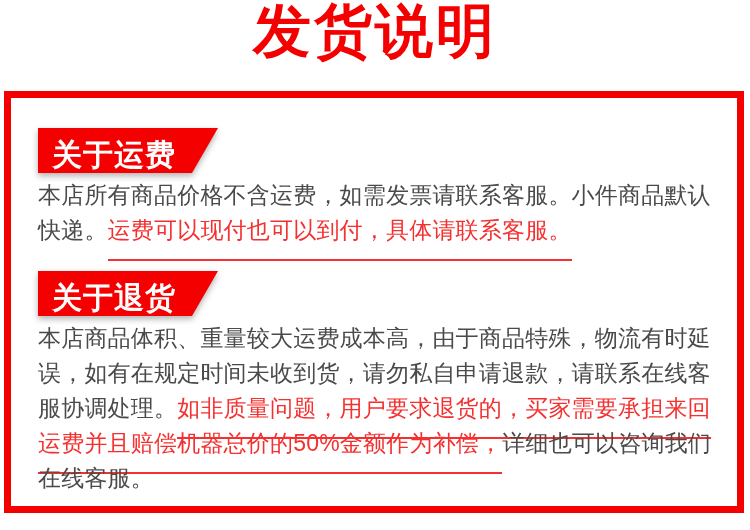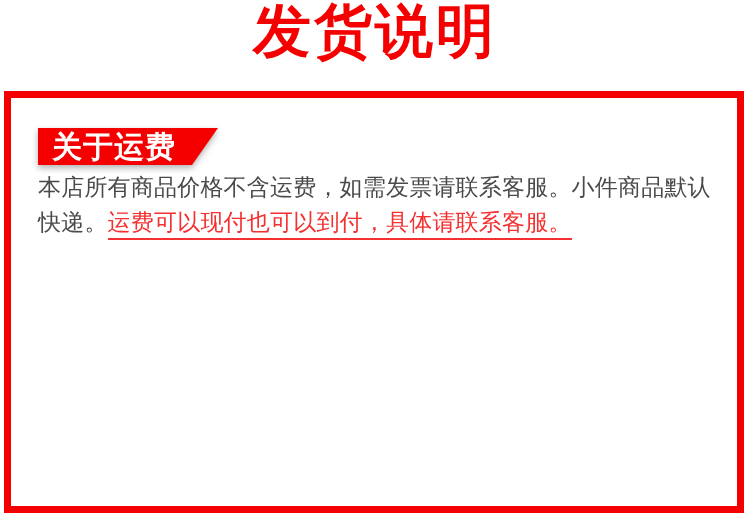--- a/index.html
+++ b/index.html
@@ -37,36 +37,36 @@
     filter:drop-shadow(0 3px 3px rgba(0,0,0,0.30));
   }
   .ribbon{
     display:inline-block;
     background:var(--brand-red);
     color:#ffffff;
     font-size:30px;
     font-weight:bold;
     height:37px;
     line-height:37px;
-    padding:0 42px 0 14px;
+    padding:8px 42px 0 14px;
     letter-spacing:1px;
     clip-path:polygon(0 0, 100% 0, calc(100% - 26px) 100%, 0 100%);
   }
   .body-text{
     margin:5px 0 0 0;
     font-size:23px;
     line-height:35px;
     letter-spacing:0.2px;
     color:var(--body-gray);
     word-break:break-all;
   }
   .t-red{
     color:var(--text-red);
     border-bottom:2px solid var(--text-red);
-    padding-bottom:3px;
+    padding-bottom:16px;
   }
   .section-returns{
     margin-top:23px;
   }
 </style>
 </head>
 <body>
 
 <div class="page">
 
@@ -76,15 +76,23 @@
 
     <section>
       <div class="ribbon-wrap">
         <div class="ribbon">
           <span>关于运费</span>
         </div>
       </div>
       <p class="body-text"><span class="t-normal">本店所有商品价格不含运费，如需发票请联系客服。小件商品默认快递。</span><span class="t-red">运费可以现付也可以到付，具体请联系客服。</span></p>
     </section>
 
+    <section class="section-returns">
+      <div class="ribbon-wrap">
+        <div class="ribbon">
+          <span>关于退货</span>
+        </div>
+      </div>
+      <p class="body-text"><span class="t-normal">本店商品体积、重量较大运费成本高，由于商品特殊，物流有时延误，如有在规定时间未收到货，请勿私自申请退款，请联系在线客服协调处理。</span><span class="t-red">如非质量问题，用户要求退货的，买家需要承担来回运费并且赔偿机器总价的50%金额作为补偿，</span><span class="t-normal">详细也可以咨询我们在线客服。</span></p>
+    </section>
 
   </div>
 </div>
 
 </body></html>

